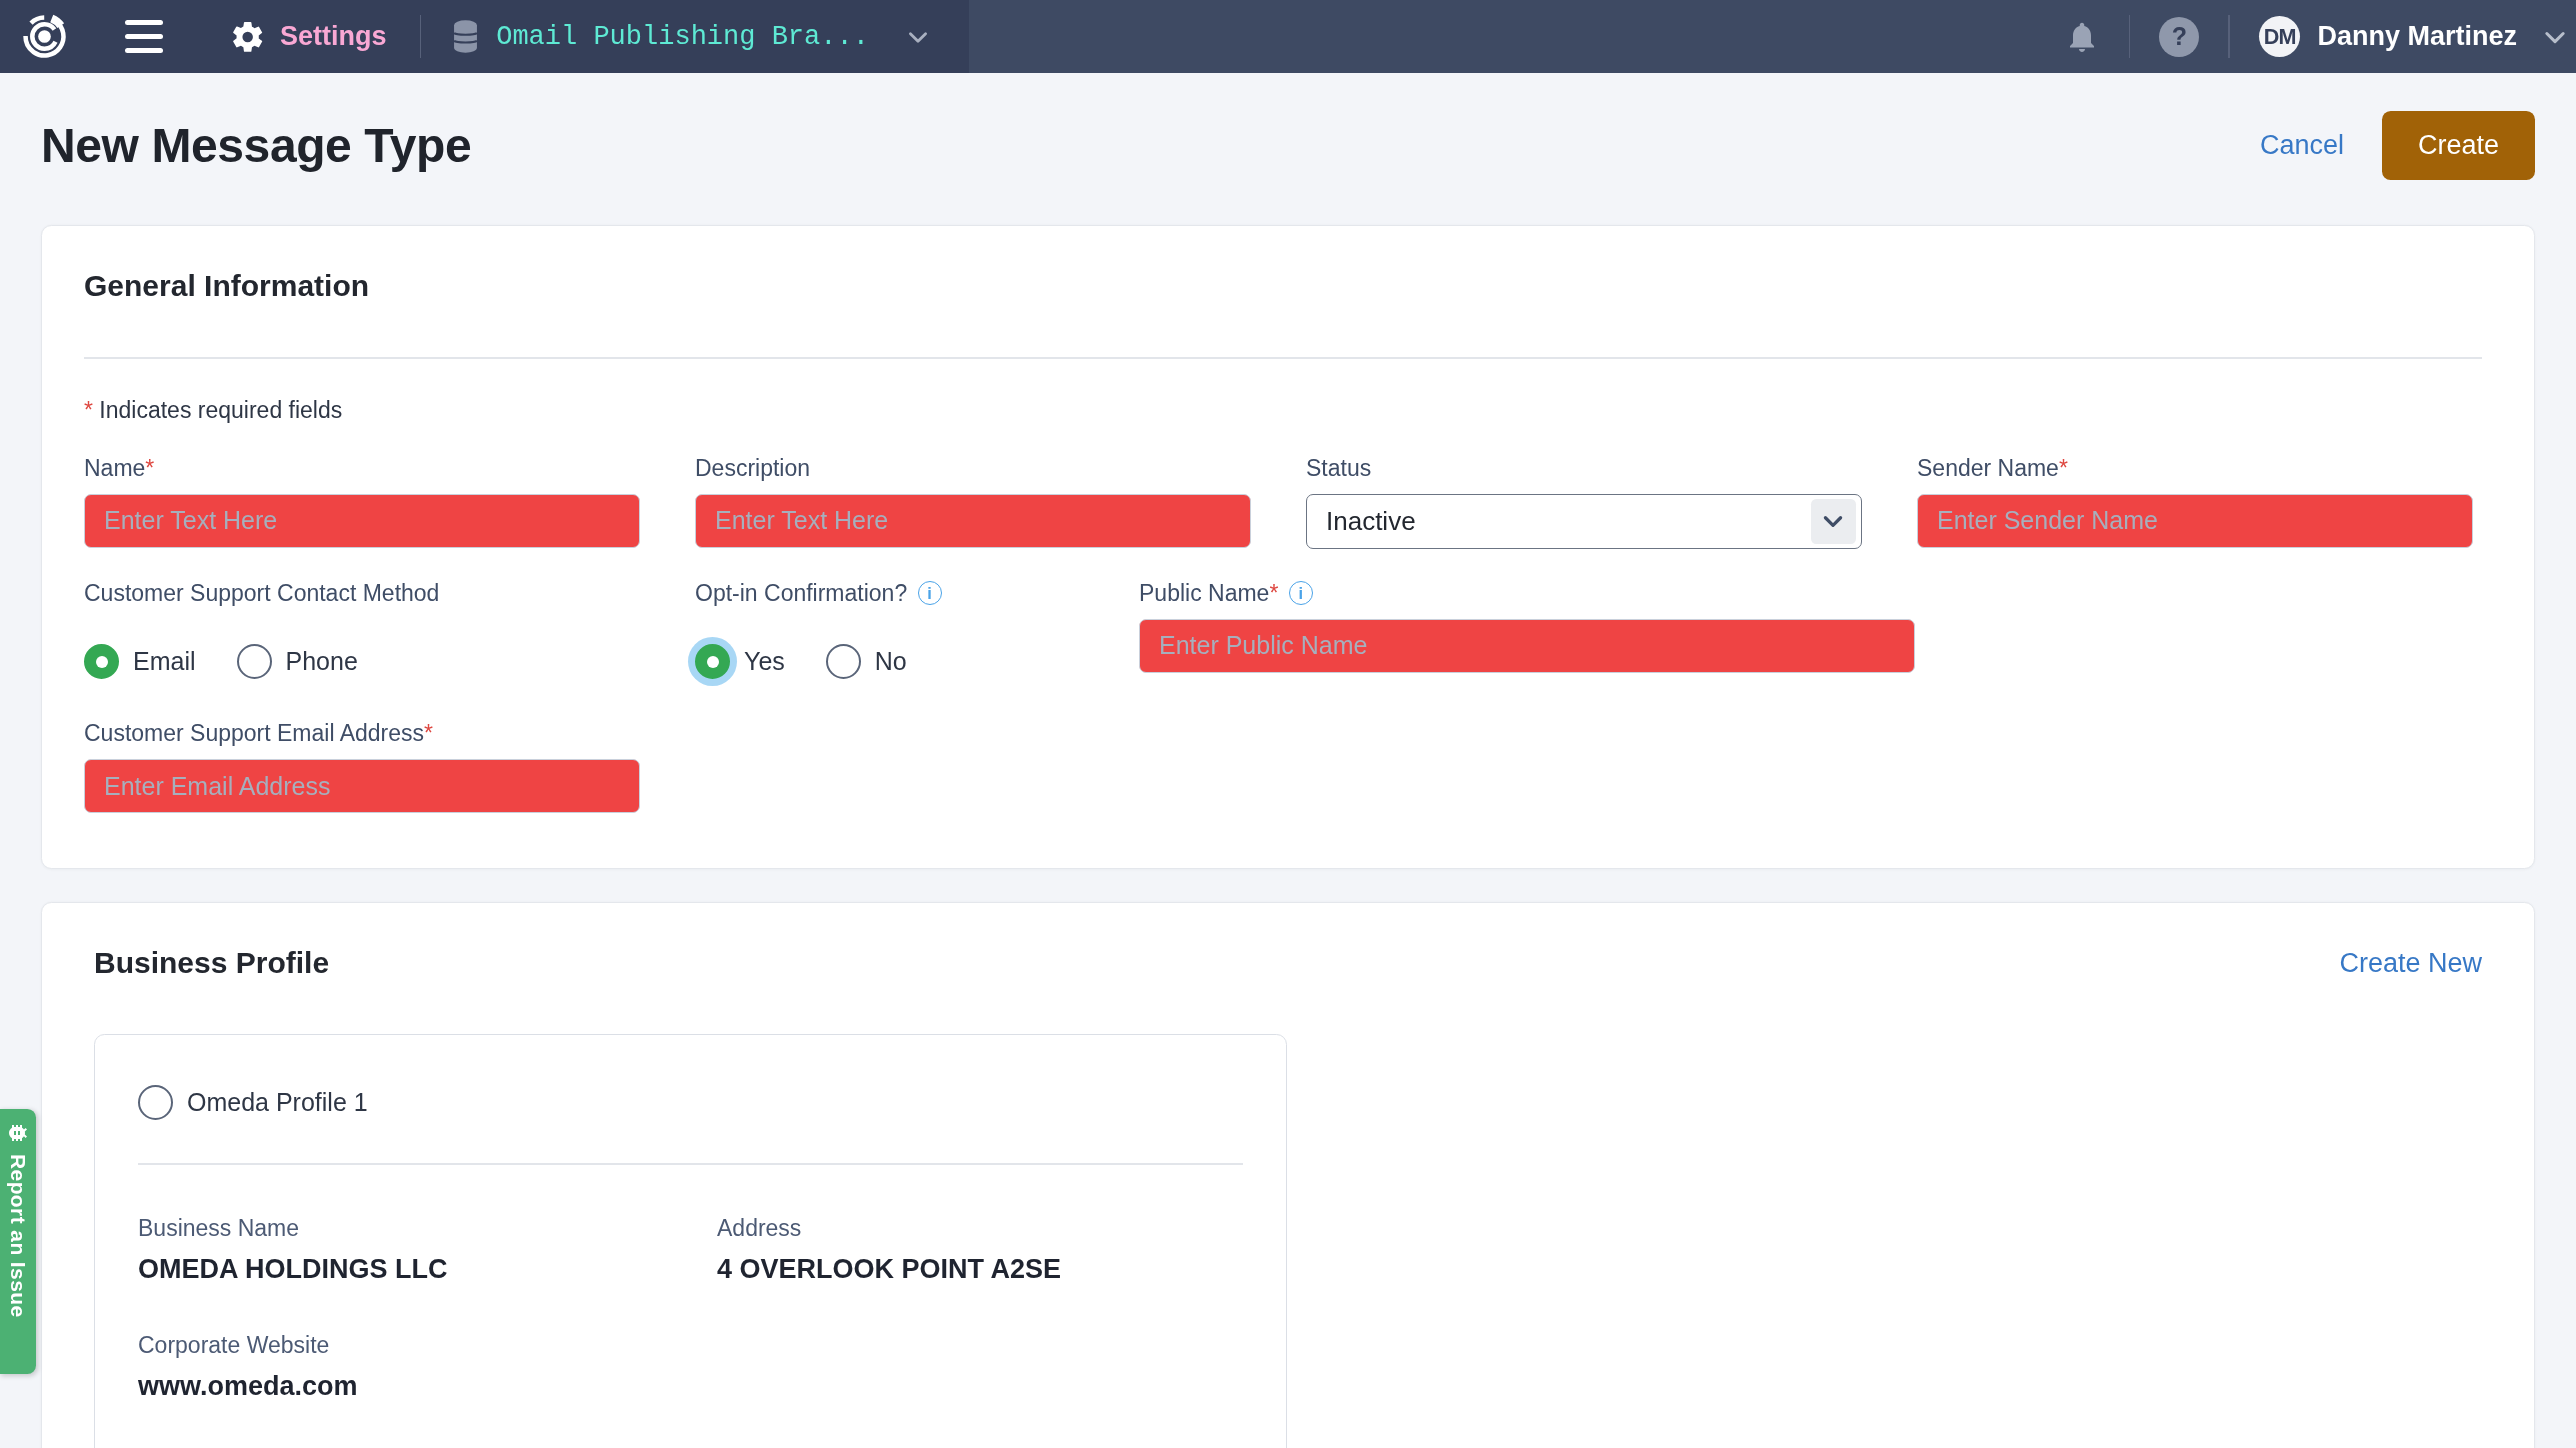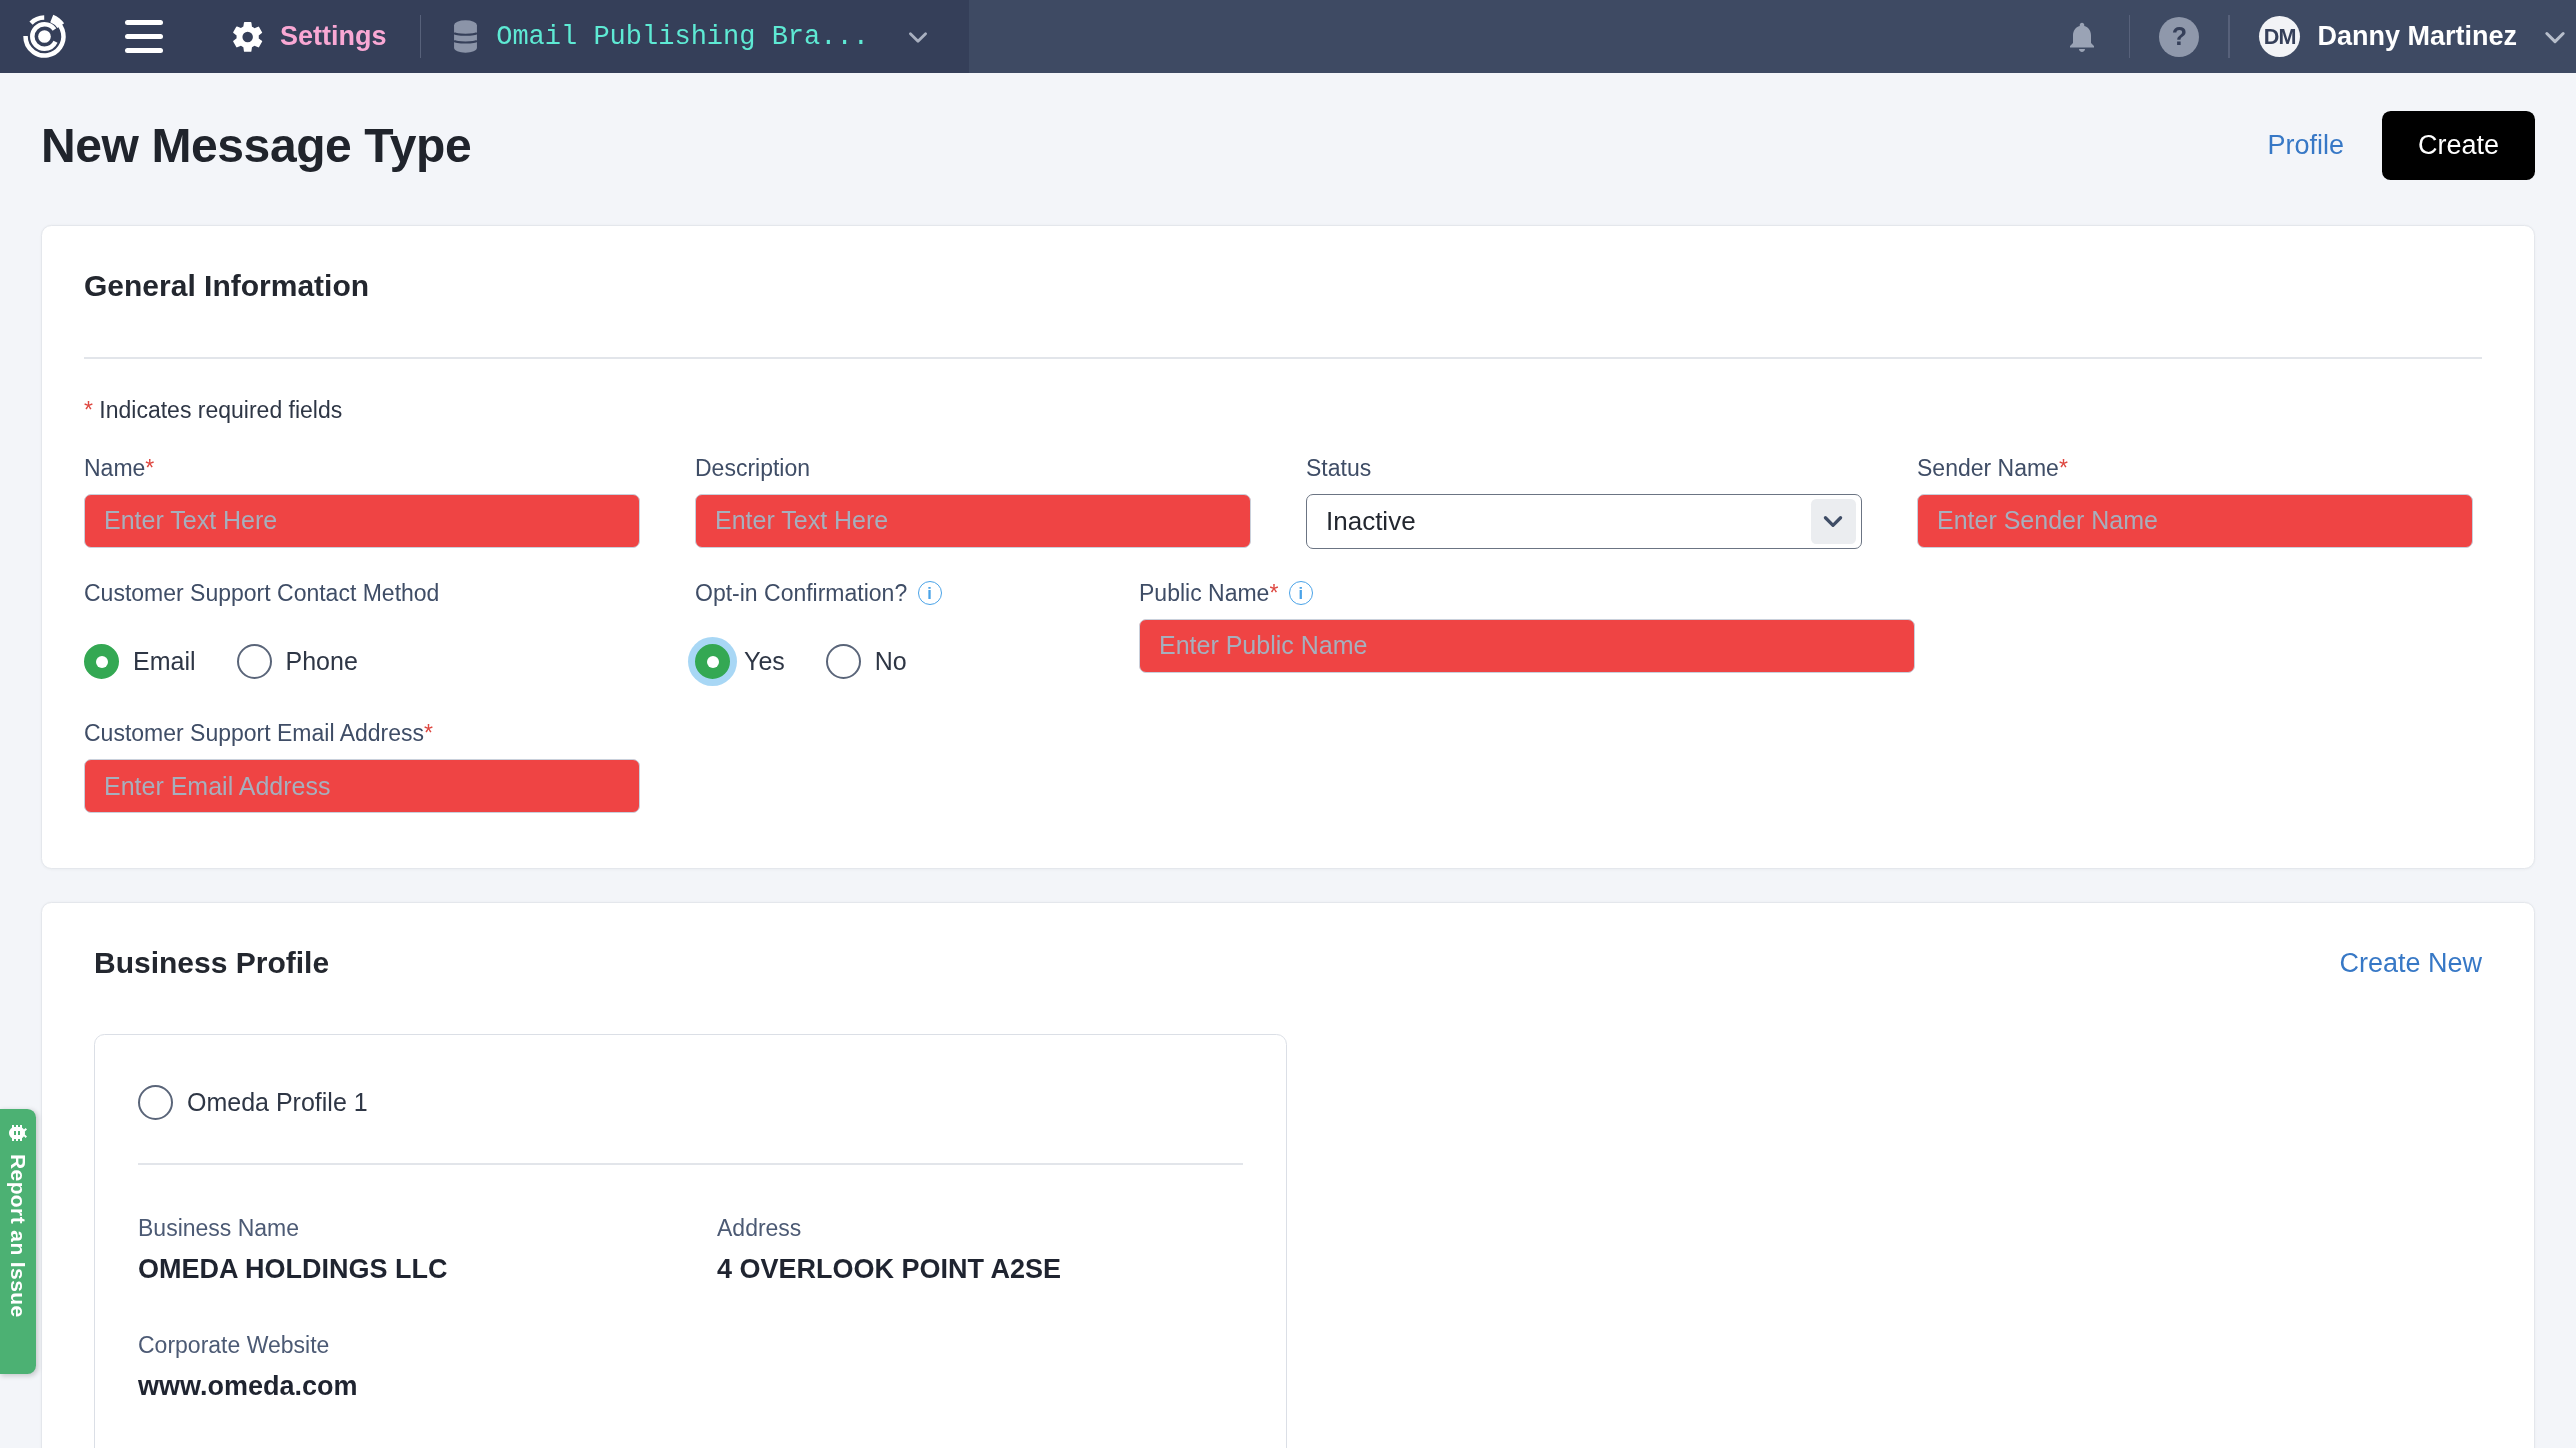--- a/index.html
+++ b/index.html
@@ -49,21 +49,21 @@
   .user-name { color:#fff; font-weight:bold; font-size:27px; margin-left:17.3px; }
   .user-chev { width:28px; height:28px; color:#B7BECB; margin-left:24px; }
 
   
   .page { padding:0 41px; }
   .page-header { display:flex; align-items:center; justify-content:space-between; margin-top:38px; }
   .page-title { font-size:48px; font-weight:bold; color:#20242C; letter-spacing:-0.4px; }
   .header-actions { display:flex; align-items:center; }
   .link-btn { color:#3778C6; font-size:27px; cursor:pointer; }
   .primary-btn {
-    margin-left:38px; background:#000000; color:#fff; border:none; border-radius:8.6px;
+    margin-left:38px; background:#a16207; color:#fff; border:none; border-radius:8.6px;
     height:69px; padding:0 36px; font-size:27px; font-family:inherit; cursor:pointer;
   }
 
   
   .card {
     background:#fff; border:1.7px solid #E4E7EC; border-radius:10.4px;
     box-shadow:0 0.9px 2.6px rgba(30,40,60,0.04);
     padding:43px 52px 55px;
   }
   .card-1 { margin-top:45px;padding-left:42px; }
@@ -202,21 +202,21 @@
         <path d="M5 9l7 7 7-7"></path>
       </svg>
   </div>
 </div>
 
 <div class="page">
 
   <div class="page-header">
     <h1 class="page-title">New Message Type</h1>
     <div class="header-actions">
-      <span class="link-btn">Profile</span>
+      <span class="link-btn">Cancel</span>
       <button class="primary-btn">Create</button>
     </div>
   </div>
 
   <div class="card card-1">
     <h2 class="section-heading">General Information</h2>
     <div class="heading-divider"></div>
 
     <div class="required-note">
       <span class="req">*</span>

